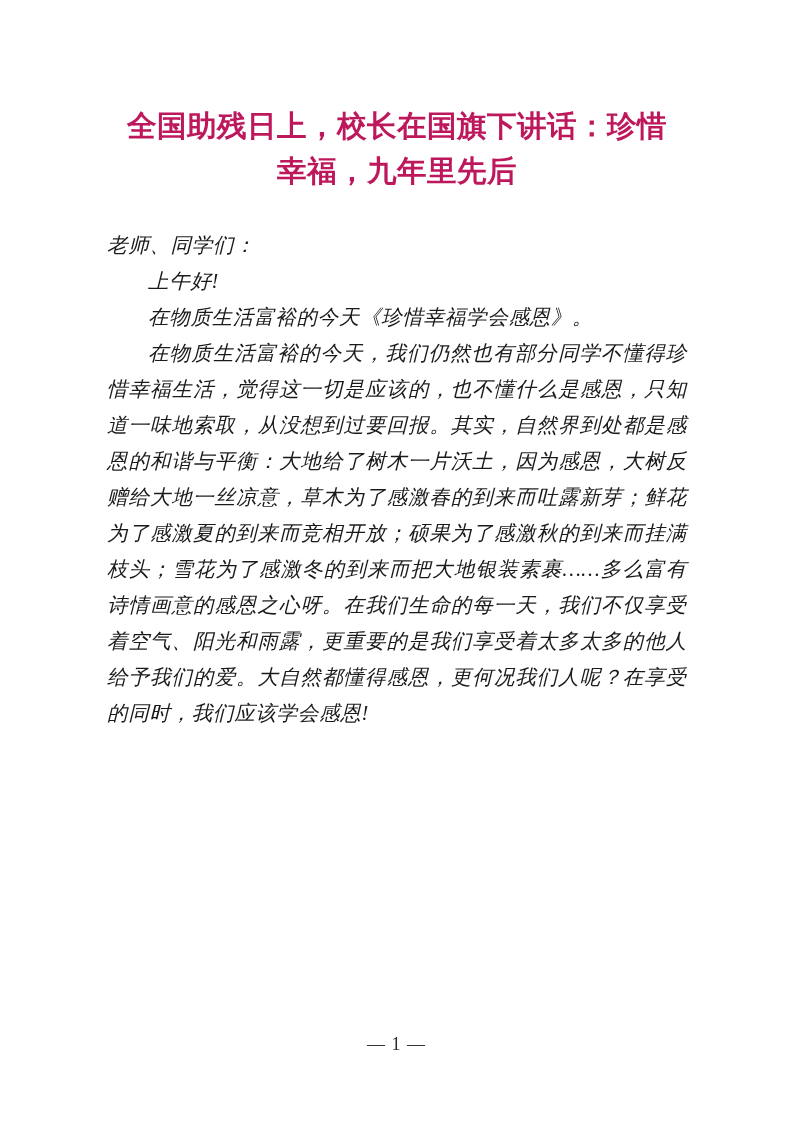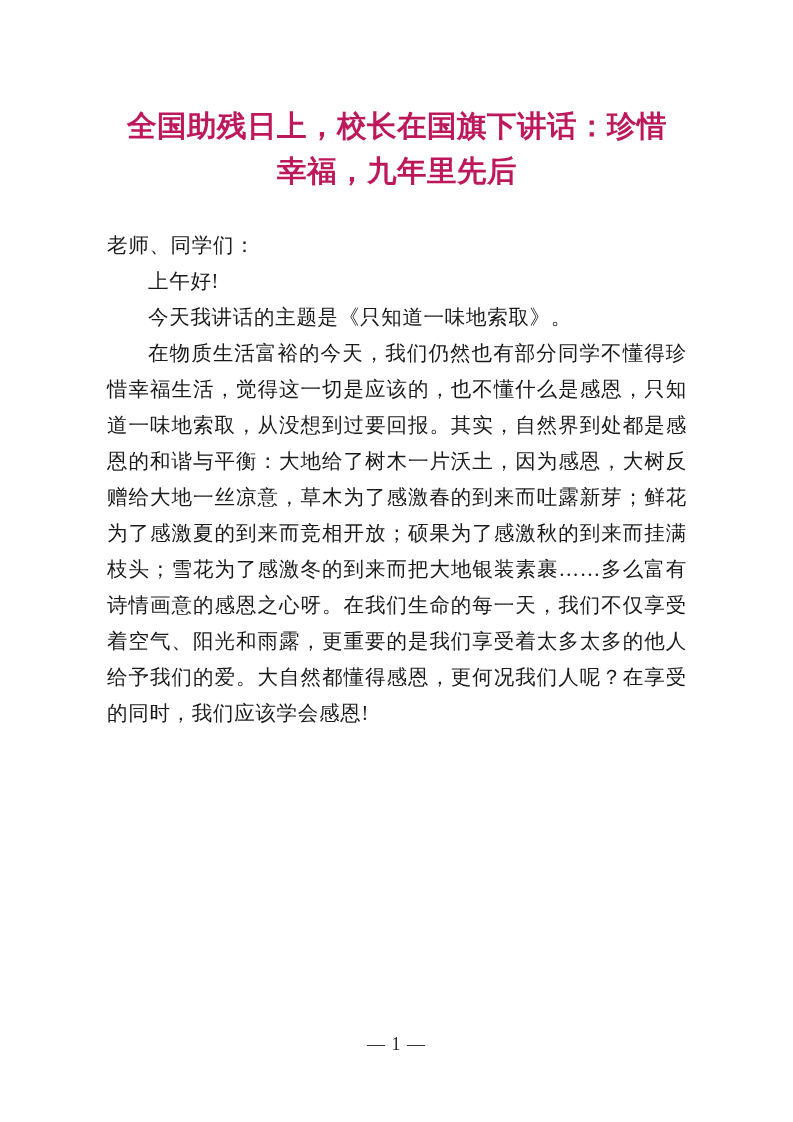--- a/index.html
+++ b/index.html
@@ -54,20 +54,21 @@
   .para {
     font-family: "Liberation Serif", "DejaVu Serif", serif;
     font-size: 20.5px;
     line-height: 36px;
     text-align: justify;
     text-justify: inter-ideograph;
     margin: 0;
     padding: 0;
     color: #1a1a1a;
     letter-spacing: 0.7px;
+    font-style: italic;
   }
 
   .para.indent {
     text-indent: 2em;
   }
 
   
   .page-footer {
     position: absolute;
     left: 0;
@@ -94,21 +95,21 @@
       <span>全国助残日上，校长在国旗下讲话：珍惜</span><br>
       <span>幸福，九年里先后</span>
     </h1>
 
     <div class="doc-body">
 
       <p class="para">老师、同学们：</p>
 
       <p class="para indent">上午好!</p>
 
-      <p class="para indent">今天我讲话的主题是《只知道一味地索取》。</p>
+      <p class="para indent">在物质生活富裕的今天《珍惜幸福学会感恩》。</p>
 
 
       <p class="para indent">在物质生活富裕的今天，我们仍然也有部分同学不懂得珍惜幸福生活，觉得这一切是应该的，也不懂什么是感恩，只知道一味地索取，从没想到过要回报。其实，自然界到处都是感恩的和谐与平衡：大地给了树木一片沃土，因为感恩，大树反赠给大地一丝凉意，草木为了感激春的到来而吐露新芽；鲜花为了感激夏的到来而竞相开放；硕果为了感激秋的到来而挂满枝头；雪花为了感激冬的到来而把大地银装素裹……多么富有诗情画意的感恩之心呀。在我们生命的每一天，我们不仅享受着空气、阳光和雨露，更重要的是我们享受着太多太多的他人给予我们的爱。大自然都懂得感恩，更何况我们人呢？在享受的同时，我们应该学会感恩!</p>
 
 
     </div>
 
   </div>
 
   <div class="page-footer">

